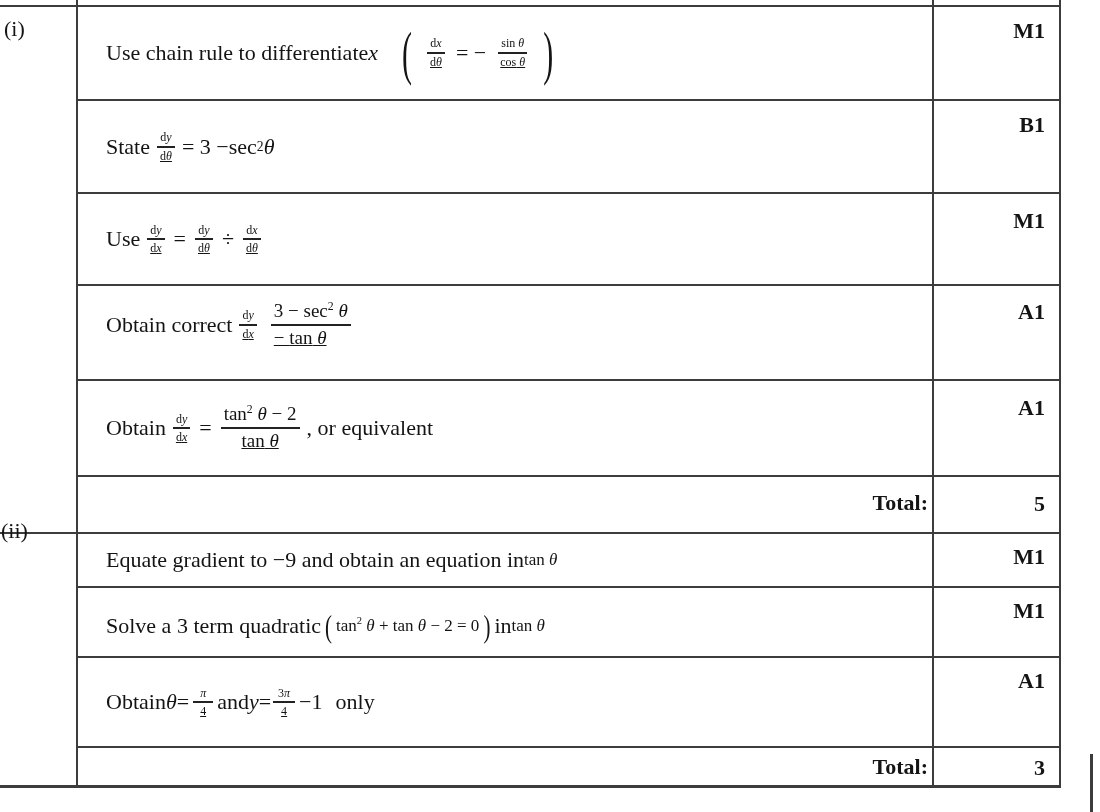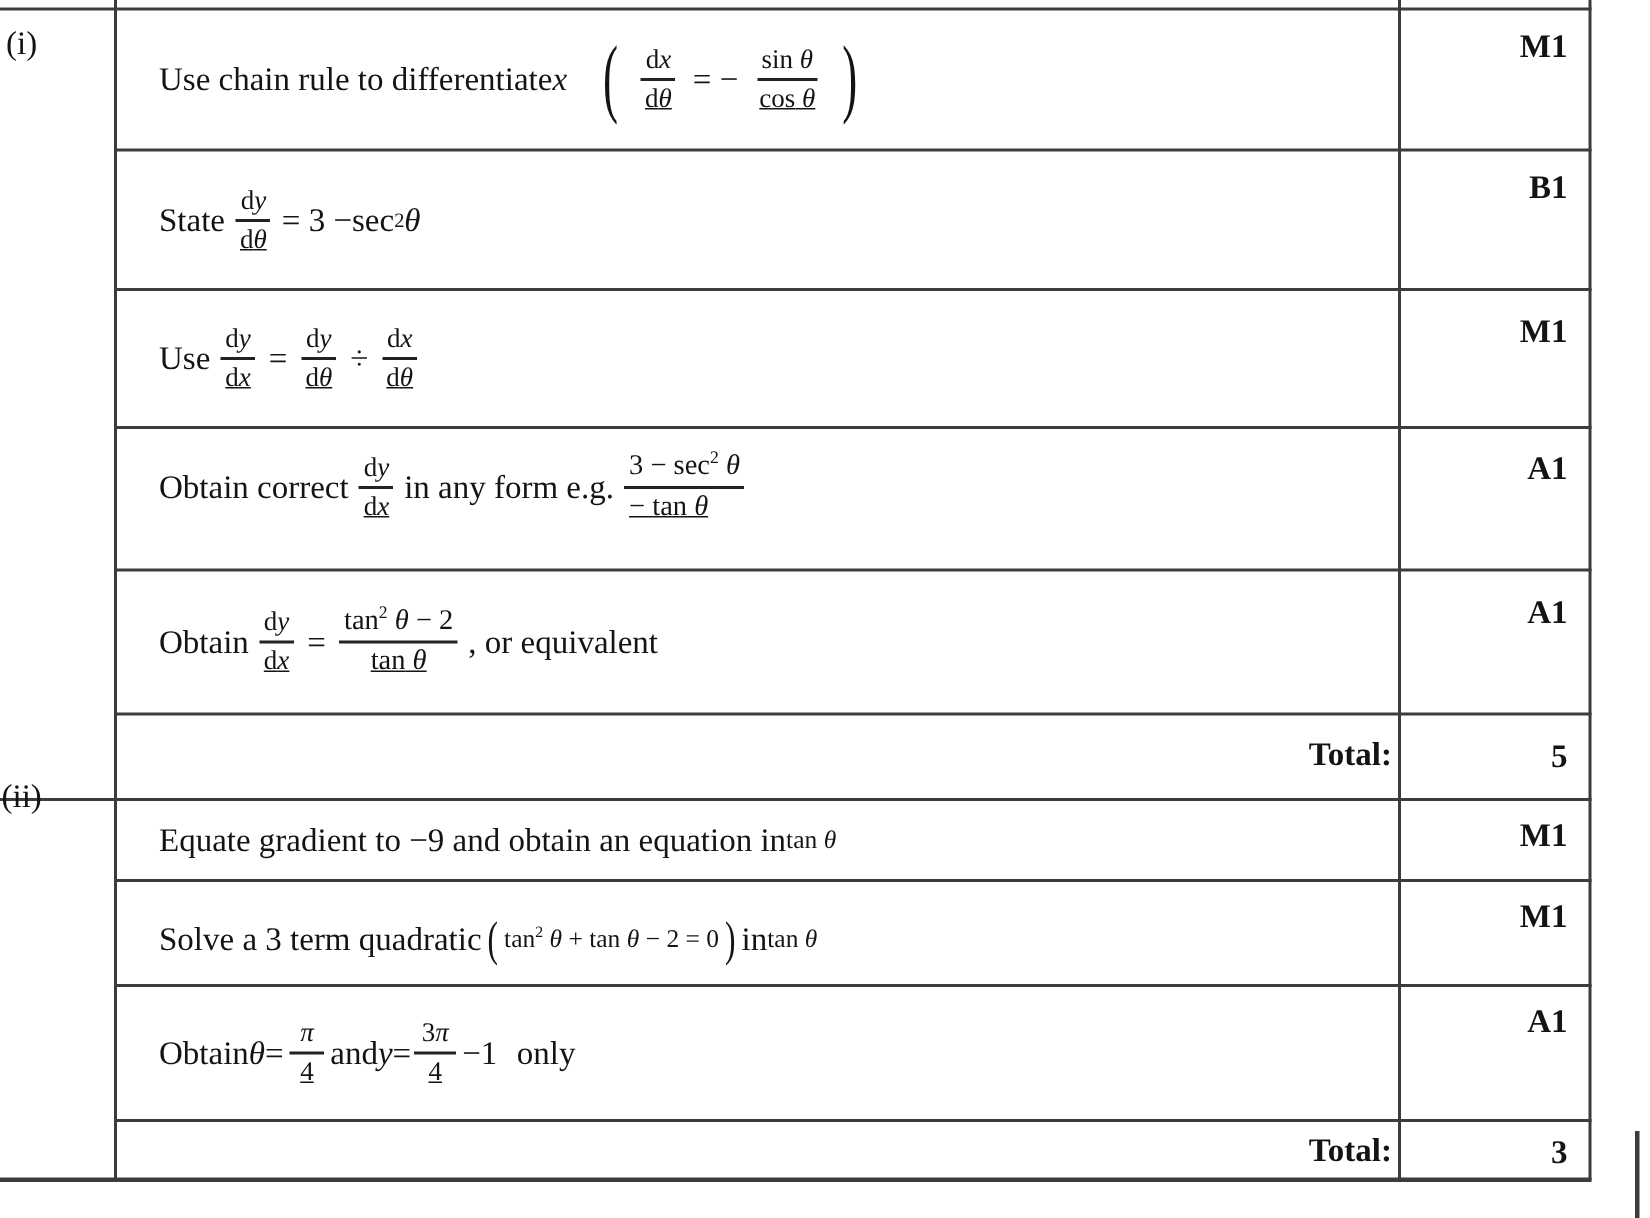--- a/index.html
+++ b/index.html
@@ -8,21 +8,21 @@
     font-family:"Liberation Serif","DejaVu Serif",serif;color:#141414;
   }
   .vl,.hl{position:absolute;background:#3c3c3c;}
   .vl{width:2px;}
   .hl{height:2px;}
   .row{position:absolute;left:106px;display:flex;align-items:center;font-size:22px;white-space:nowrap;}
   .it{font-style:italic;}
   .rm{font-style:normal;}
   sup{font-size:0.62em;line-height:0;}
   .sm{font-size:17px;}
-  .frac{display:inline-flex;flex-direction:column;align-items:center;text-align:center;font-size:18px;line-height:1.2;margin:0 7px;}
+  .frac{display:inline-flex;flex-direction:column;align-items:center;text-align:center;font-size:12px;line-height:1.2;margin:0 7px;}
   .frac .num{border-bottom:2px solid #222;padding:0 3px 1px 3px;}
   .frac .den{padding:1px 3px 0 3px;text-decoration:underline;}
   .frac.small{font-size:19px;}
   .frac.small .den{align-self:flex-start;}
   .bigparen{display:inline-block;font-size:30px;line-height:1;transform:scaleY(1.95);font-weight:400;}
   .medparen{display:inline-block;font-size:21px;line-height:1;transform:scaleY(1.55);}
   .mark{position:absolute;left:933px;width:126px;box-sizing:border-box;padding-right:14px;text-align:right;font-weight:bold;font-size:22px;line-height:1;}
   .totlabel{position:absolute;left:628px;width:300px;text-align:right;font-weight:bold;font-size:22px;line-height:1;}
   .plabel{position:absolute;font-size:22px;line-height:1;}
 </style>
@@ -96,21 +96,20 @@
       <span class="den"><span class="rm">d</span><span class="it">θ</span></span>
     </span>
   </div>
 
   <div class="row" style="top:286px;height:77px">
     <span>Obtain correct </span>
     <span class="frac">
       <span class="num"><span class="rm">d</span><span class="it">y</span></span>
       <span class="den"><span class="rm">d</span><span class="it">x</span></span>
     </span>
-    <span> in any form e.g. </span>
     <span class="frac small">
       <span class="num"><span class="rm">3 − </span><span class="rm">sec</span><sup>2</sup><span class="it"> θ</span></span>
       <span class="den"><span class="rm">− </span><span class="rm">tan</span><span class="it"> θ</span></span>
     </span>
   </div>
 
   <div class="row" style="top:381px;height:94px">
     <span>Obtain </span>
     <span class="frac">
       <span class="num"><span class="rm">d</span><span class="it">y</span></span>

